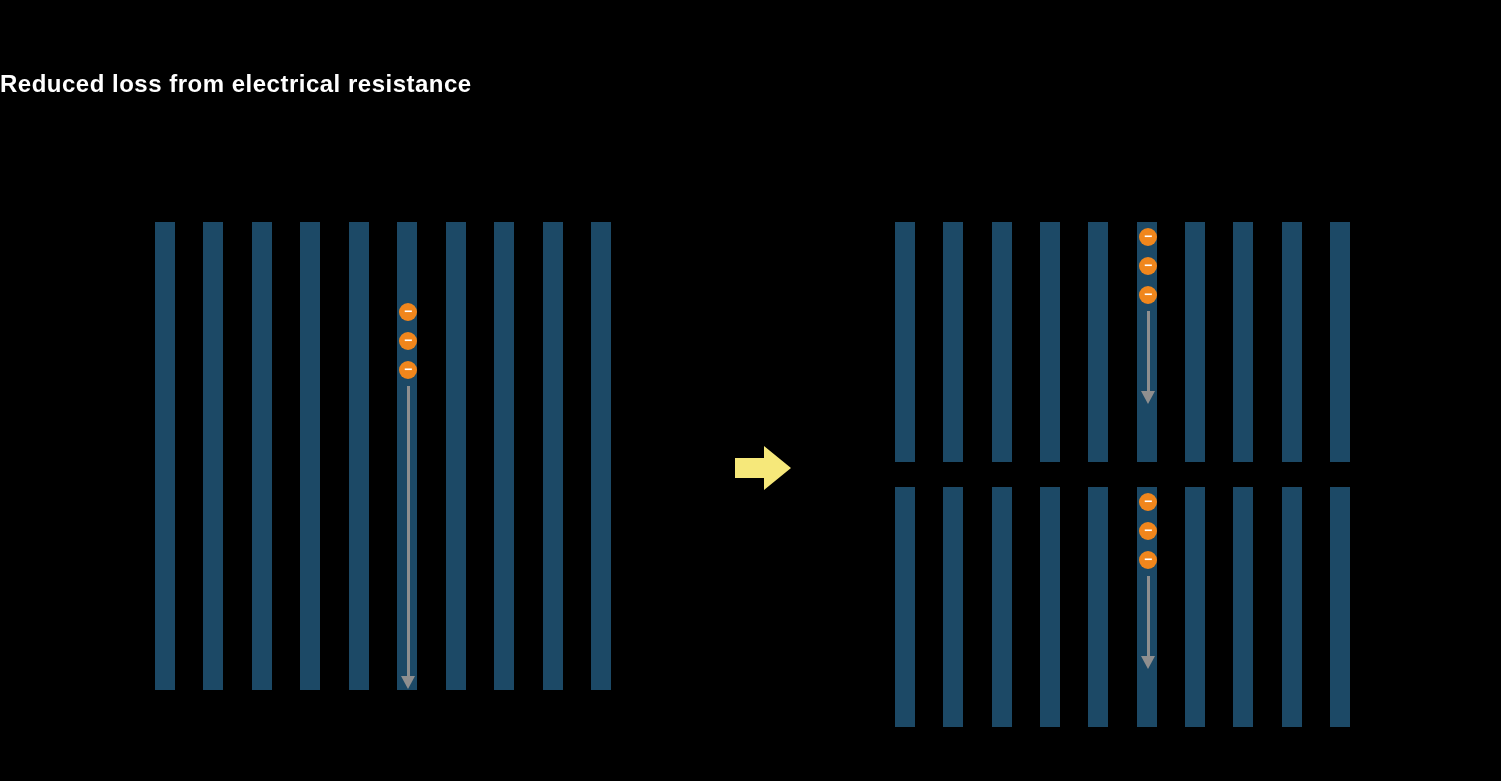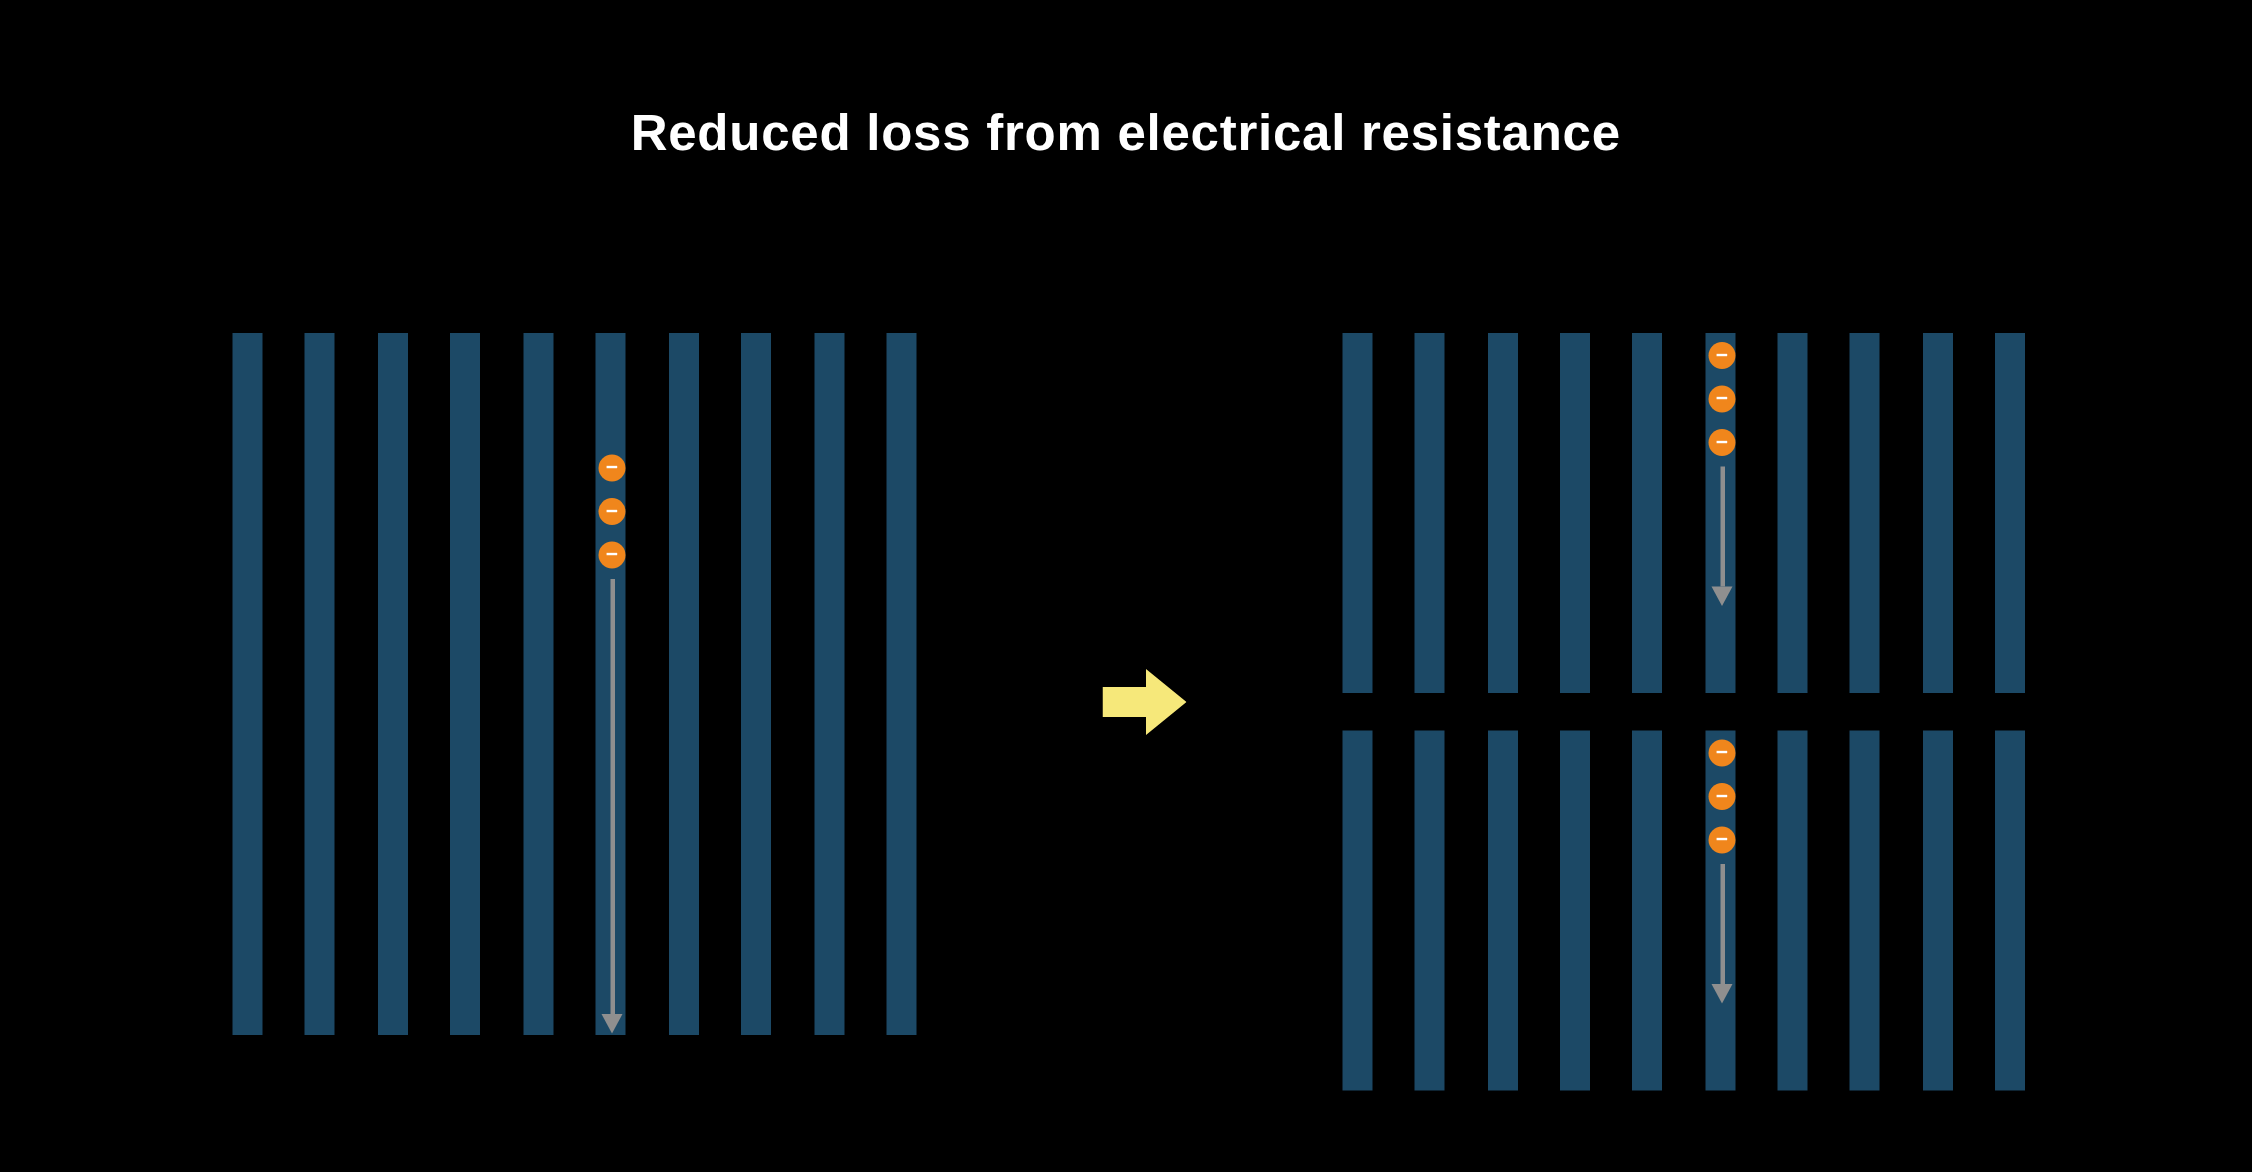--- a/index.html
+++ b/index.html
@@ -14,23 +14,22 @@
     background: var(--background, #000);
     overflow: hidden;
     font-family: "Liberation Sans", sans-serif;
   }
   .title {
     position: absolute;
     top: 70px;
     left: 0;
     width: 100%;
     margin: 0;
-    text-align: center;
     color: var(--title-text, #fff);
-    font-size: 34px;
+    font-size: 24px;
     font-weight: 800;
     letter-spacing: 0.5px;
   }
   .panel { position: absolute; }
   .panel-before      { left: 155px; top: 222px; width: 456px; height: 468px; }
   .panel-after-top   { left: 895px; top: 222px; width: 455px; height: 240px; }
   .panel-after-bottom{ left: 895px; top: 487px; width: 455px; height: 240px; }
   .bars {
     position: absolute;
     inset: 0;

